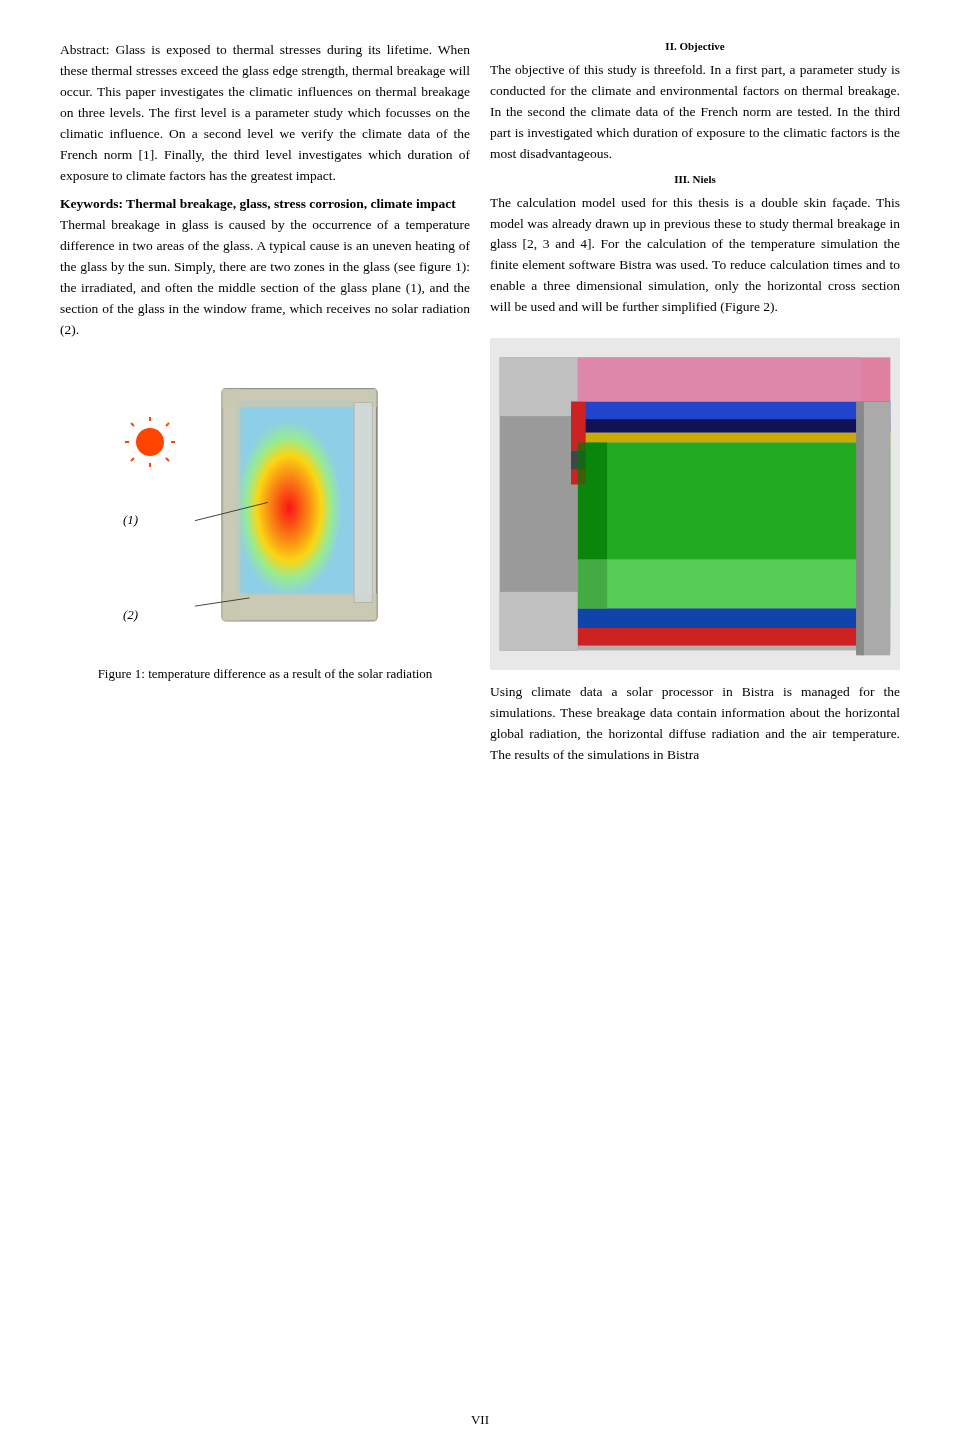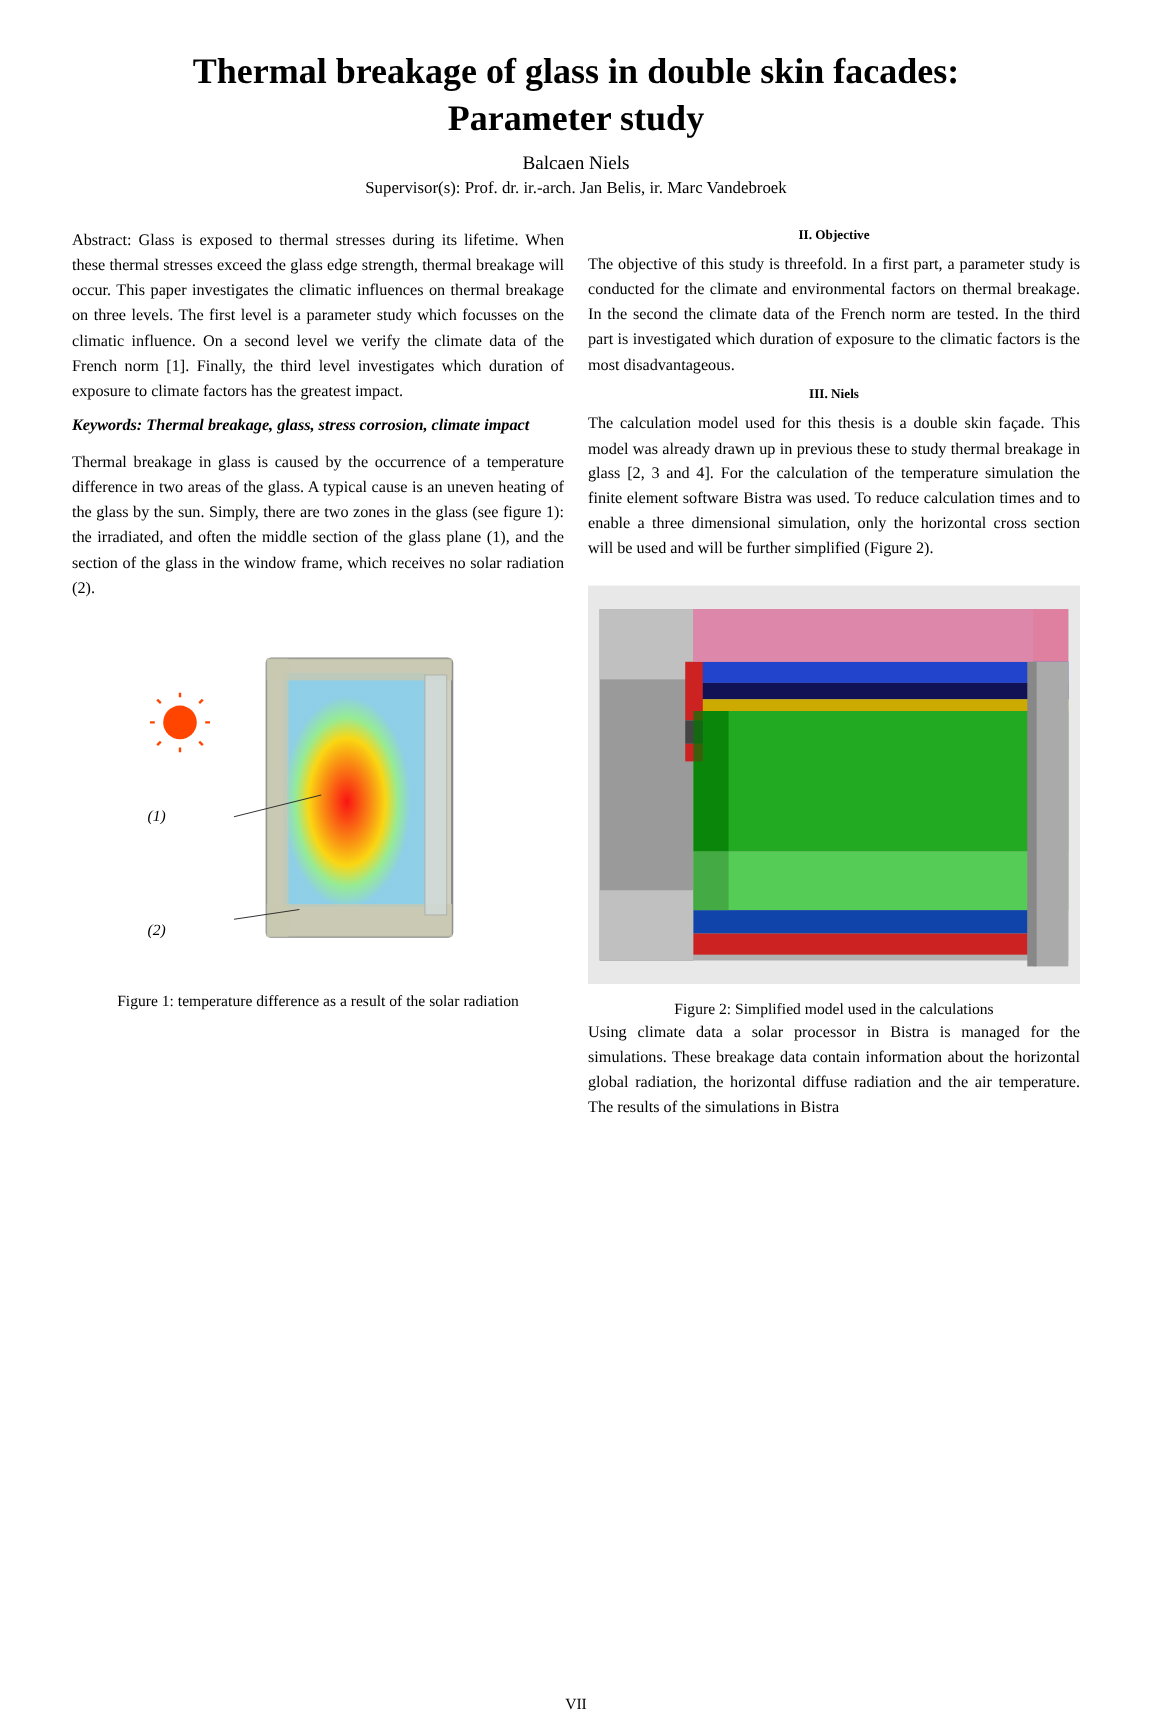--- a/index.html
+++ b/index.html
@@ -57,23 +57,21 @@
     }
     p {
       text-align: justify;
       line-height: 1.55;
       margin-bottom: 8px;
       font-size: 13.5px;
     }
     .keywords {
       font-size: 13.5px;
       line-height: 1.55;
-      margin-bottom: 10px;
       text-align: justify;
-      font-style: italic;
     }
     .keywords strong {
       font-weight: bold;
     }
     .figure-container {
       margin-top: 16px;
       text-align: center;
     }
     .figure-caption {
       font-size: 13px;
@@ -128,28 +126,20 @@
       width: 100%;
       left: 0;
       font-size: 13px;
     }
   </style>
 </head>
 <body>
 
 <div class="page">
 
-  <div class="title-block">
-    <div class="main-title">
-      <span>Thermal breakage of glass in double skin facades:</span><br>
-      <span>Parameter study</span>
-    </div>
-    <div class="author">Balcaen Niels</div>
-    <div class="supervisor">Supervisor(s): Prof. dr. ir.-arch. Jan Belis, ir. Marc Vandebroek</div>
-  </div>
 
   <div class="two-col">
 
     <div class="col-left">
 
       <p>Abstract: Glass is exposed to thermal stresses during its lifetime. When these thermal stresses exceed the glass edge strength, thermal breakage will occur. This paper investigates the climatic influences on thermal breakage on three levels. The first level is a parameter study which focusses on the climatic influence. On a second level we verify the climate data of the French norm [1]. Finally, the third level investigates which duration of exposure to climate factors has the greatest impact.</p>
 
       <div class="keywords">
         <strong>Keywords: Thermal breakage, glass, stress corrosion, climate impact</strong>
       </div>
@@ -252,21 +242,20 @@
             <rect x="90" y="277" width="285" height="20" fill="#1144aa"></rect>
 
             <rect x="90" y="297" width="285" height="18" fill="#cc2222"></rect>
 
             <rect x="90" y="107" width="30" height="120" fill="#007700" opacity="0.7"></rect>
             <rect x="90" y="227" width="30" height="50" fill="#44aa44"></rect>
 
             <rect x="90" y="20" width="290" height="45" fill="#dd88aa"></rect>
           </svg>
         </div>
-        <div class="figure-caption">Figure 2: Simplified model used in the calculations</div>
       </div>
 
       <p>Using climate data a solar processor in Bistra is managed for the simulations. These breakage data contain information about the horizontal global radiation, the horizontal diffuse radiation and the air temperature. The results of the simulations in Bistra</p>
 
     </div>
 
   </div>
 
   <div class="page-number">VII</div>
 

